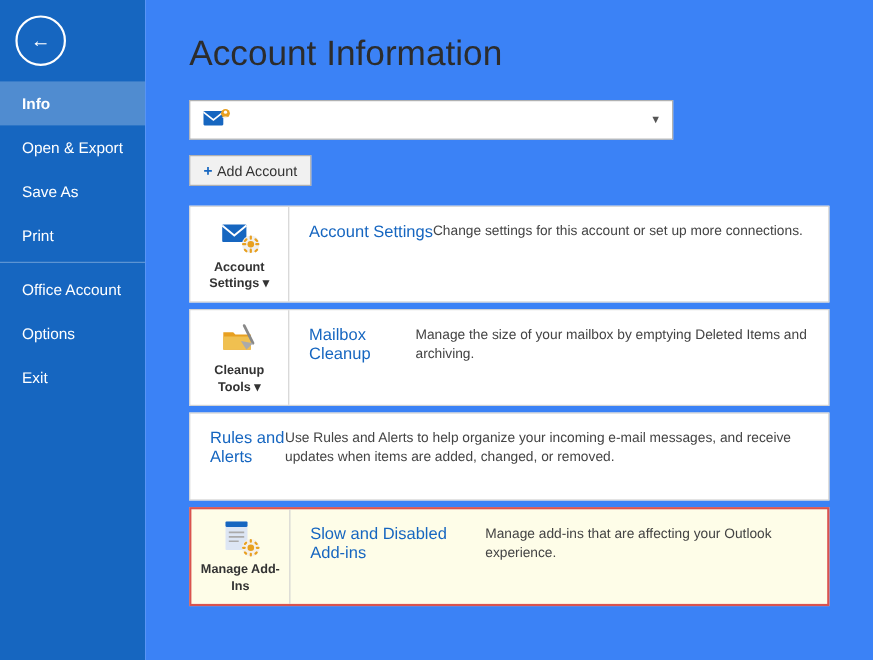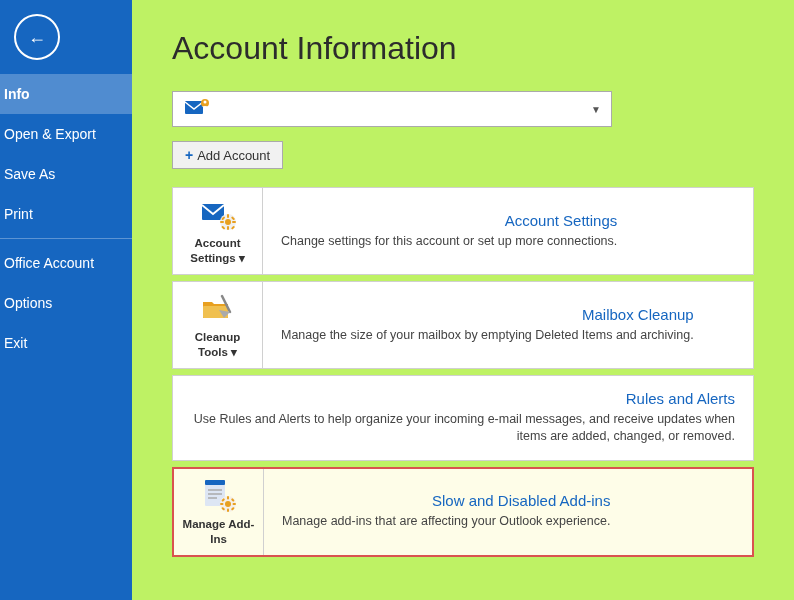--- a/index.html
+++ b/index.html
@@ -28,38 +28,38 @@
       color: white;
       font-size: 18px;
     }
     .sidebar-nav {
       display: flex;
       flex-direction: column;
       flex: 1;
     }
     .sidebar-item {
       color: white;
-      padding: 12px 4px;
+      padding: 12px 20px;
       cursor: pointer;
       font-size: 14px;
       font-weight: 400;
       white-space: nowrap;
     }
     .sidebar-item.active { background: rgba(255,255,255,0.25); font-weight: 600; }
     .sidebar-item.disabled { color: rgba(255,255,255,0.45); cursor: default; }
     .sidebar-divider {
       border: none;
       border-top: 1px solid rgba(255,255,255,0.3);
       margin: 4px 0;
     }
 
     
     .main {
       flex: 1;
-      background: #bef264;
+      background: #3b82f6;
       padding: 30px 40px 20px 40px;
       overflow-y: auto;
     }
     .page-title {
       font-size: 32px;
       font-weight: 300;
       color: #2c2c2c;
       margin-bottom: 24px;
     }
 
@@ -154,23 +154,22 @@
     }
     .card-icon-label {
       font-size: 11.5px;
       color: #333;
       text-align: center;
       line-height: 1.3;
     }
     .card-content {
       padding: 14px 18px;
       display: flex;
-      flex-direction: column;
+      flex-direction: row;
       justify-content: center;
-      text-align: right;
     }
     .card-title {
       font-size: 15px;
       font-weight: 400;
       color: #1666c0;
       margin-bottom: 4px;
     }
     .card-desc {
       font-size: 12.5px;
       color: #444;

